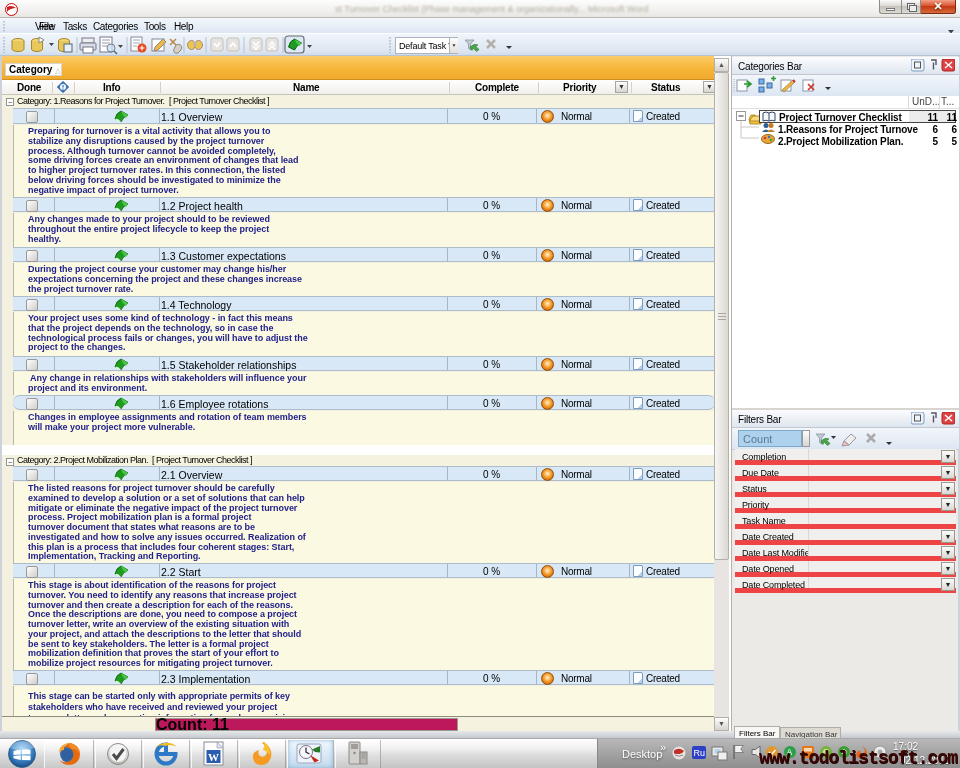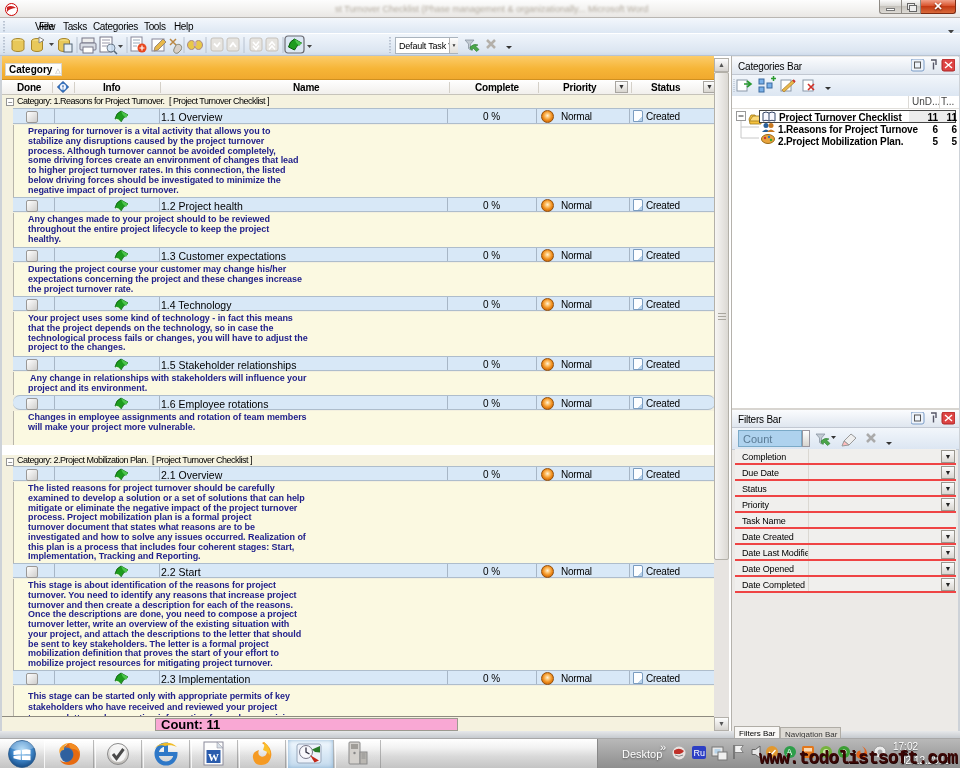--- a/index.html
+++ b/index.html
@@ -50,22 +50,22 @@
 .tname { position:absolute; left:148px; top:2px; font-size:10.5px; letter-spacing:0px; color:#000; }
 .pct { position:absolute; left:434px; width:89px; text-align:center; top:2px; font-size:10px; color:#000;}
 .pri { position:absolute; left:548px; top:2px; font-size:10px; letter-spacing:-0.25px; color:#000;}
 .stat { position:absolute; left:633px; top:2px; font-size:10px; letter-spacing:-0.25px; color:#000;}
 .picon { position:absolute; left:528px; top:1px; width:13px; height:13px; border-radius:50%;
   background:radial-gradient(circle at 50% 42%, #fff2dc 0%, #ffca7a 22%, #ef8c1a 55%, #c05d06 90%); border:1px solid #93500c;}
 .sicon { position:absolute; left:620px; top:1px; width:10px; height:12px; background:linear-gradient(135deg,#fdfeff 74%,#b9d2ea 74%); border:1px solid #7a9cc0; border-radius:0 2px 0 0;}
 .gicon { position:absolute; left:101px; top:1px; width:15px; height:12px; }
 #gap1 { position:absolute; left:0; width:712px; background:#fff; }
 #footer { left:0; top:660px; width:712px; height:15px; background:#f5f2df; border-top:1px solid #8e8b80;}
-#countbox { position:absolute; left:153px; top:1px; width:303px; height:13px; background:#f9a8d4;
-  border:1px solid #9c9a90; font-size:13px; font-weight:bold; padding-left:5px; line-height:12px;}
+#countbox { position:absolute; left:153px; top:1px; width:303px; height:13px; background:#be185d;
+  border:1px solid #9c9a90; font-size:16px; font-weight:bold; line-height:12px;}
 
 
 #vscroll { left:714px; top:58px; width:15px; height:673px; background:#e7e4e1; }
 .sbtn { position:absolute; left:0; width:15px; height:14px; background:linear-gradient(#fdfdfd,#d6d3cf);
   border:1px solid #b3b0aa; text-align:center; font-size:7px; color:#555; line-height:12px;}
 #sthumb { position:absolute; left:0; top:14px; width:15px; height:488px;
   background:linear-gradient(90deg,#f7f6f4,#dbd8d3); border:1px solid #b3b0a8; border-radius:2px;}
 
 
 #rightpane { left:731px; top:56px; width:227px; height:675px; background:#eceae7; border-left:1px solid #b5b2ac;}
@@ -73,21 +73,21 @@
   background:linear-gradient(#fbfcfe,#dfe6ef); border-bottom:1px solid #c2c8d2;
   font-size:10px; letter-spacing:-0.2px; color:#000; padding:4px 0 0 6px;}
 .pbtns { position:absolute; right:4px; top:2px; }
 .ptool { position:absolute; left:0; width:227px; height:22px;
   background:linear-gradient(#f2f6fb,#dce6f2); border-bottom:1px solid #c5cdd8;}
 #cattree { position:absolute; left:0; top:40px; width:227px; height:312px; background:#fff;}
 .treehdr { position:absolute; left:0; top:0; width:227px; height:13px; border-bottom:1px solid #e2e0dc;
   font-size:10px; color:#444; }
 .titem { position:absolute; font-size:10px; letter-spacing:-0.15px; font-weight:bold; color:#000; }
 .tval { position:absolute; font-size:10px; font-weight:bold; color:#000; text-align:right; width:20px;}
-.frow { position:absolute; left:3px; width:221px; height:16px; background:#f0efed; border-bottom:2px solid #ef4444;}
+.frow { position:absolute; left:3px; width:221px; height:16px; background:#f0efed; border-bottom:5px solid #ef4444;}
 .flabel { position:absolute; left:7px; top:3px; font-size:9px; letter-spacing:-0.15px; color:#000; white-space:nowrap; overflow:hidden; max-width:66px;}
 .fsep { position:absolute; left:73px; top:0; width:1px; height:100%; background:#dbd8d2;}
 .fdd { position:absolute; right:1px; top:1px; width:14px; height:13px; background:linear-gradient(#fcfcfc,#d9d6d1);
   border:1px solid #9a978f; text-align:center; font-size:7px; color:#222; line-height:12px;}
 #tabs { position:absolute; left:0; top:670px; width:227px; height:15px; }
 
 
 #taskbar { left:0; top:738px; width:960px; height:30px;
   background:linear-gradient(#ffffff,#f2f2f2 30%,#d9d9d9 60%,#c4c4c4); border-top:1px solid #a8a8a8;}
 #tray { position:absolute; left:597px; top:0; width:363px; height:30px;

